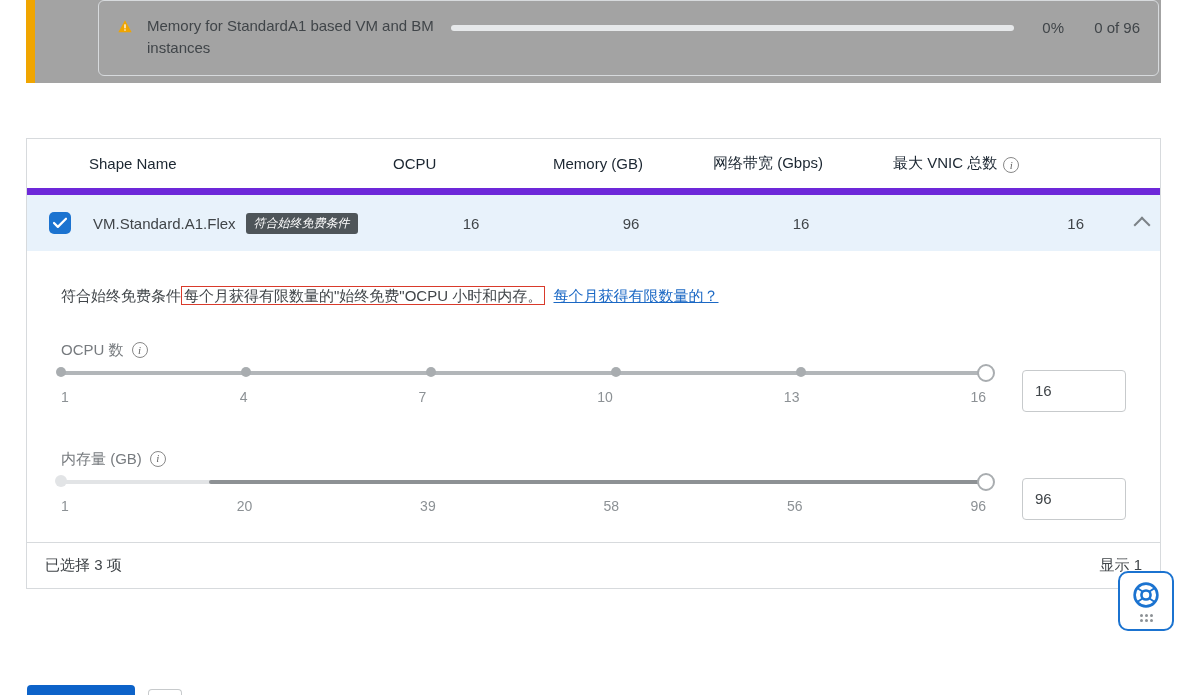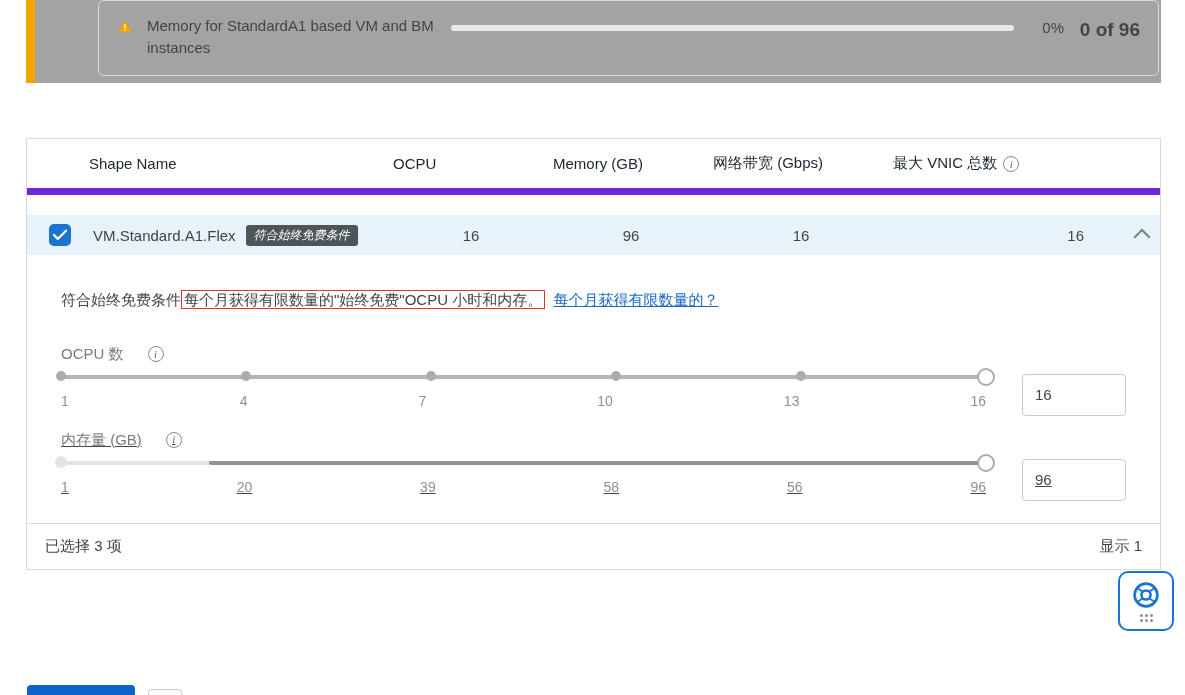--- a/index.html
+++ b/index.html
@@ -44,21 +44,21 @@
     line-height: 1.45;
   }
   .warning-bar {
     flex: 1;
     height: 6px;
     background: #e6e8ea;
     border-radius: 3px;
     margin-top: 10px;
   }
   .warning-pct { width: 36px; text-align: right; margin-top: 4px; color: #404549; font-size: 15px;}
-  .warning-count { width: 62px; text-align: right; margin-top: 4px; color: #404549; font-size: 19px; font-weight: bold;}
+  .warning-count { width: 62px; text-align: right; margin-top: 4px; color: #404549; font-size: 15px;}
 
   
   .shape-panel {
     position: absolute;
     left: 26px;
     top: 138px;
     right: 24px;
     border: 1px solid #d7dadd;
     background: #fff;
   }
@@ -67,44 +67,43 @@
     grid-template-columns: 62px 300px 160px 160px 180px 1fr 40px;
     align-items: center;
     border-bottom: 7px solid #6d28d9;
     height: 56px;
     font-weight: 400;
     font-size: 15px;
     color: #1b2631;
   }
   .shape-header > div { padding-left: 4px; }
   .col-shape-name { padding-left: 0 !important; }
-  .col-vnic { display: flex; align-items: center; gap: 6px; }
+  .col-vnic { display: flex; align-items: flex-end; gap: 6px; }
 
   .info-icon {
     display: inline-flex;
     width: 16px; height: 16px;
     border: 1px solid #888;
     border-radius: 50%;
     align-items: center; justify-content: center;
     font-style: italic;
     font-family: Georgia, serif;
     font-size: 11px;
     color: #666;
     cursor: pointer;
   }
 
   .shape-row {
     display: grid;
     grid-template-columns: 62px 300px 160px 160px 180px 1fr 40px;
     align-items: center;
     background: #e8f2fb;
-    height: 40px;
+    height: 56px;
     font-size: 15px;
     color: #404549;
-    margin-top: 20px;
   }
   .shape-row > div { padding-left: 4px; }
   .checkbox-cell { display:flex; justify-content:center; }
   .checkbox {
     width: 22px; height: 22px;
     background: #1b73d0;
     border-radius: 5px;
     display: flex; align-items: center; justify-content: center;
     cursor: pointer;
   }
@@ -146,21 +145,21 @@
   .link {
     color: #1b68c4;
     text-decoration: underline;
     cursor: pointer;
   }
 
   .slider-section { margin-top: 28px; }
   .slider-label {
     display: flex;
     align-items: center;
-    gap: 24px;
+    gap: 8px;
     color: #777b7f;
     font-size: 15px;
     margin-bottom: 6px;
   }
 
   .slider-row {
     display: flex;
     align-items: center;
     gap: 36px;
   }
@@ -205,21 +204,21 @@
   .slider-value-input {
     width: 104px;
     height: 42px;
     border: 1px solid #c7cacc;
     border-radius: 4px;
     padding: 0 12px;
     font-size: 15px;
     color: #404549;
   }
 
-  .memory-section { margin-top: 11px; text-decoration: underline; }
+  .memory-section { margin-top: 34px; }
   .memory-track-outer .slider-thumb-start {
     position: absolute;
     top: -5px;
     left: 0;
     width: 12px; height: 12px;
     background: #e2e4e6;
     border-radius: 50%;
     transform: translateX(-50%);
   }
   .memory-track-active {

